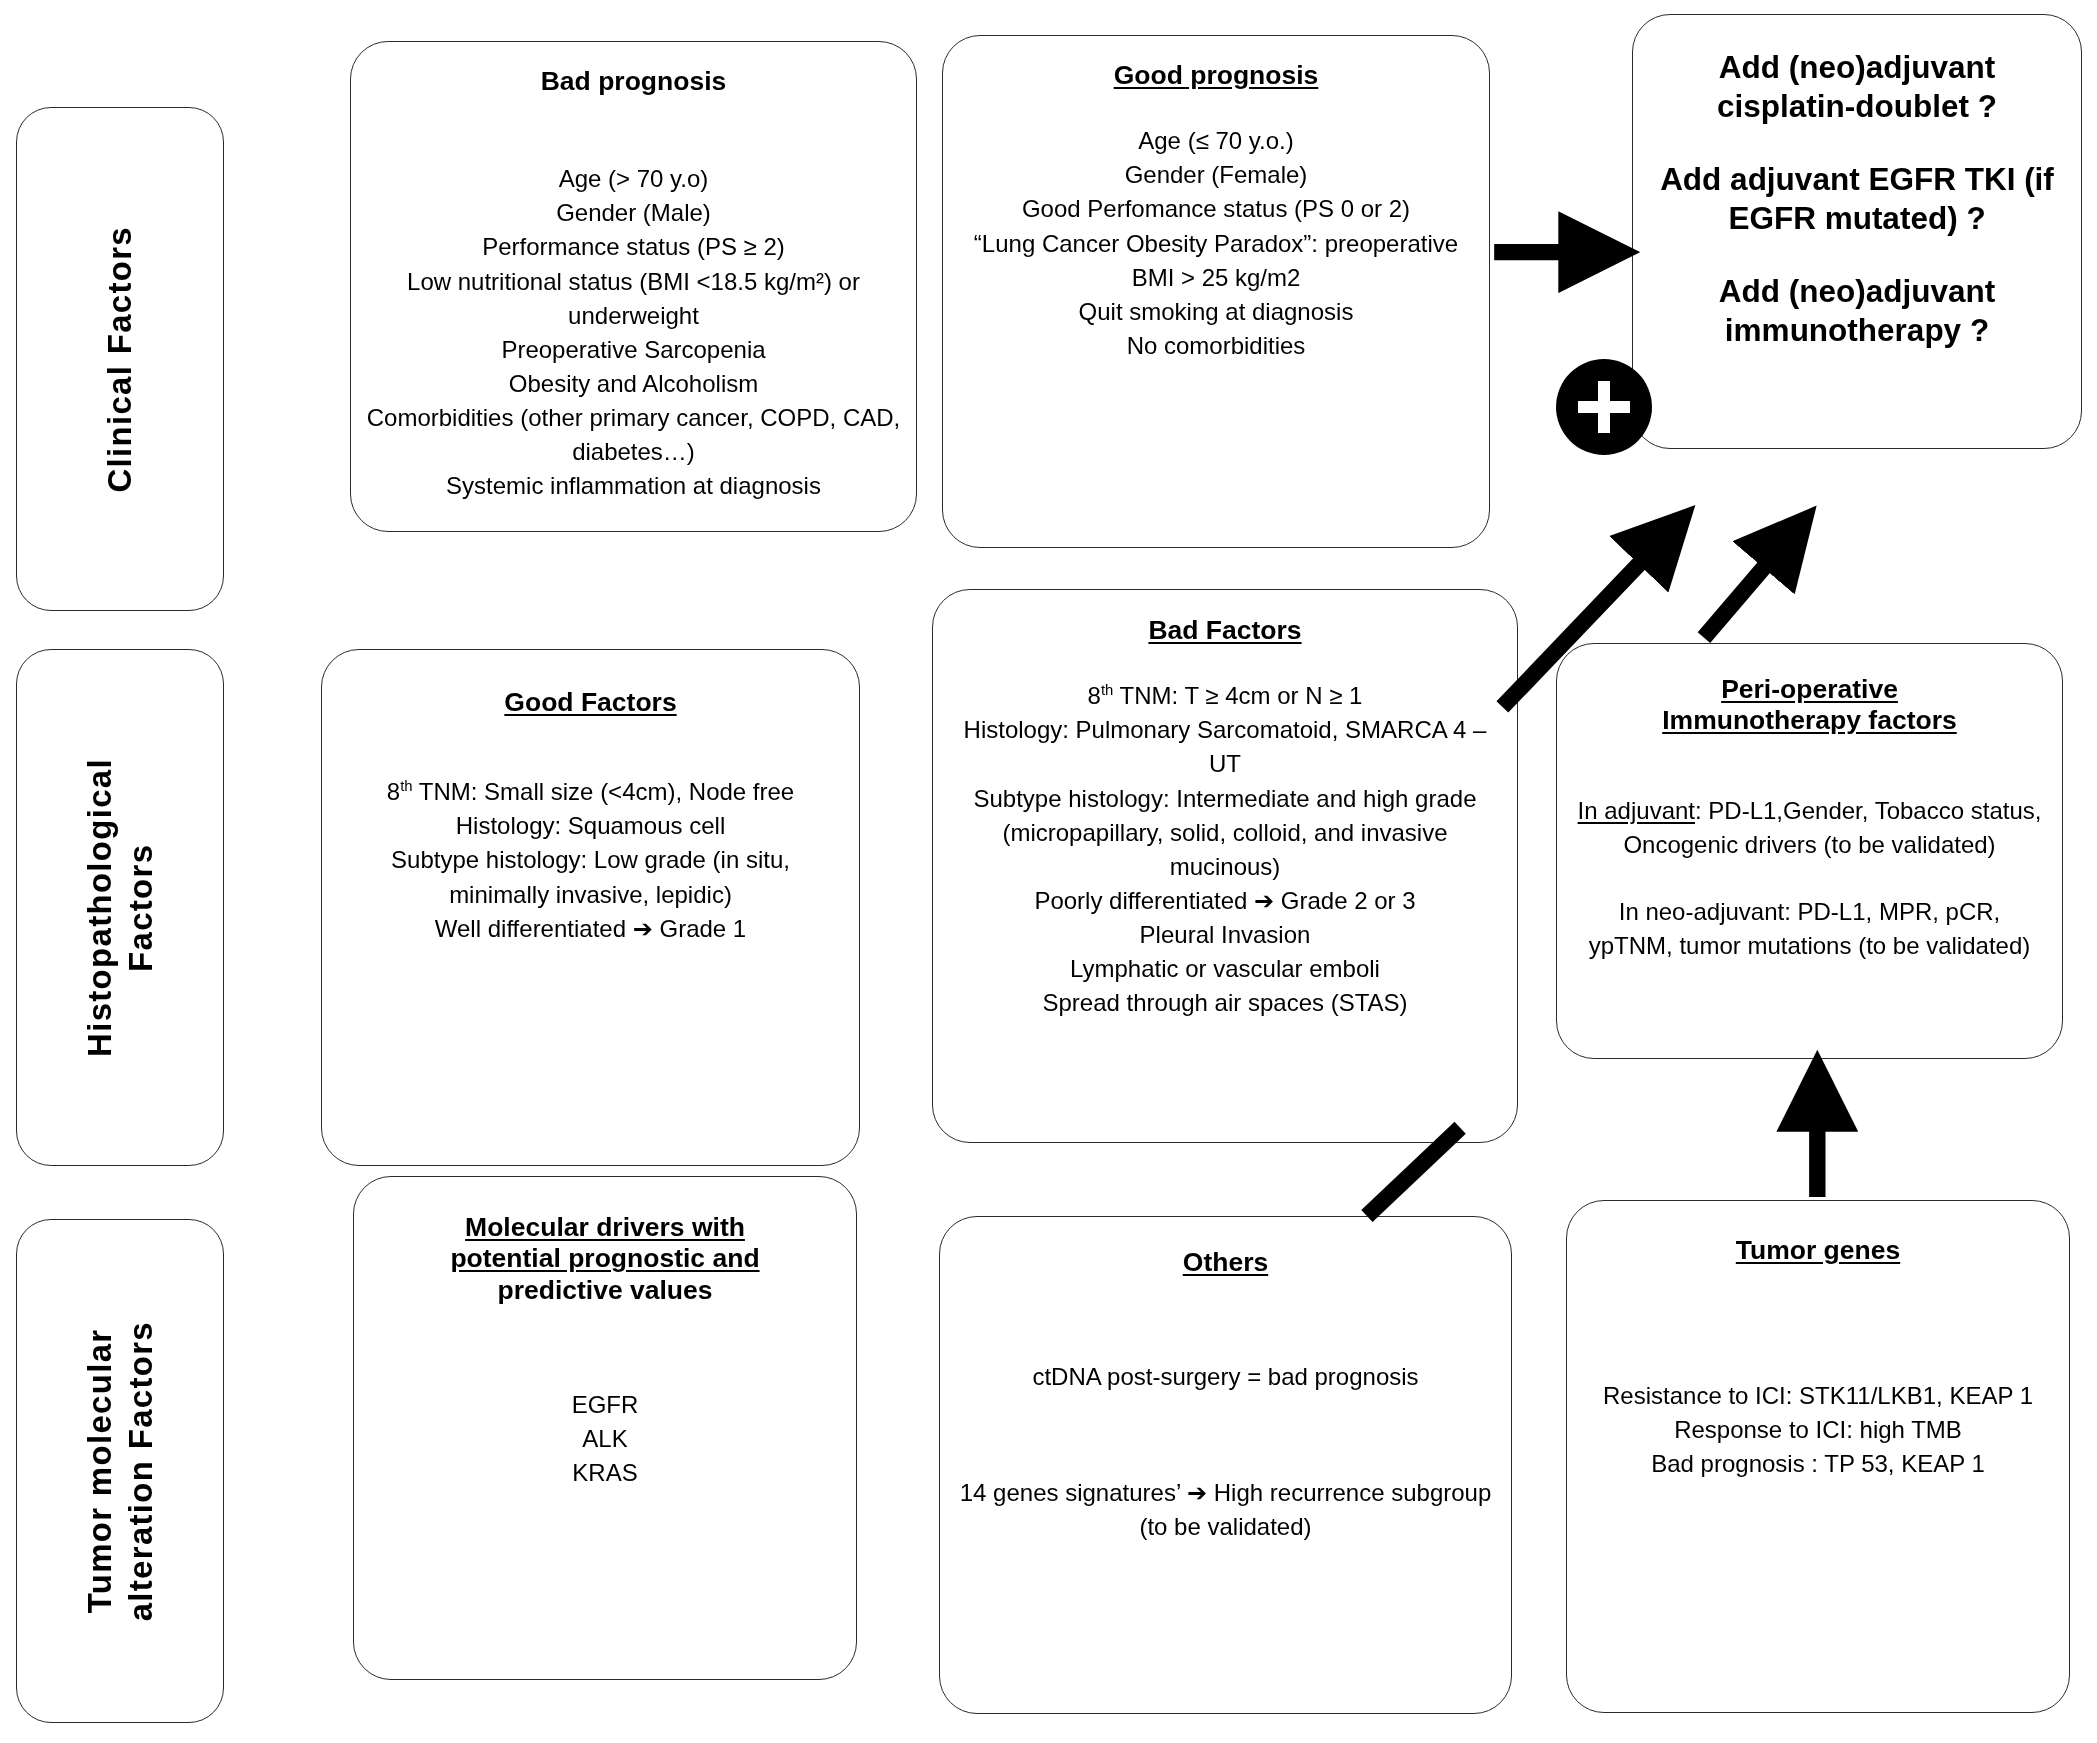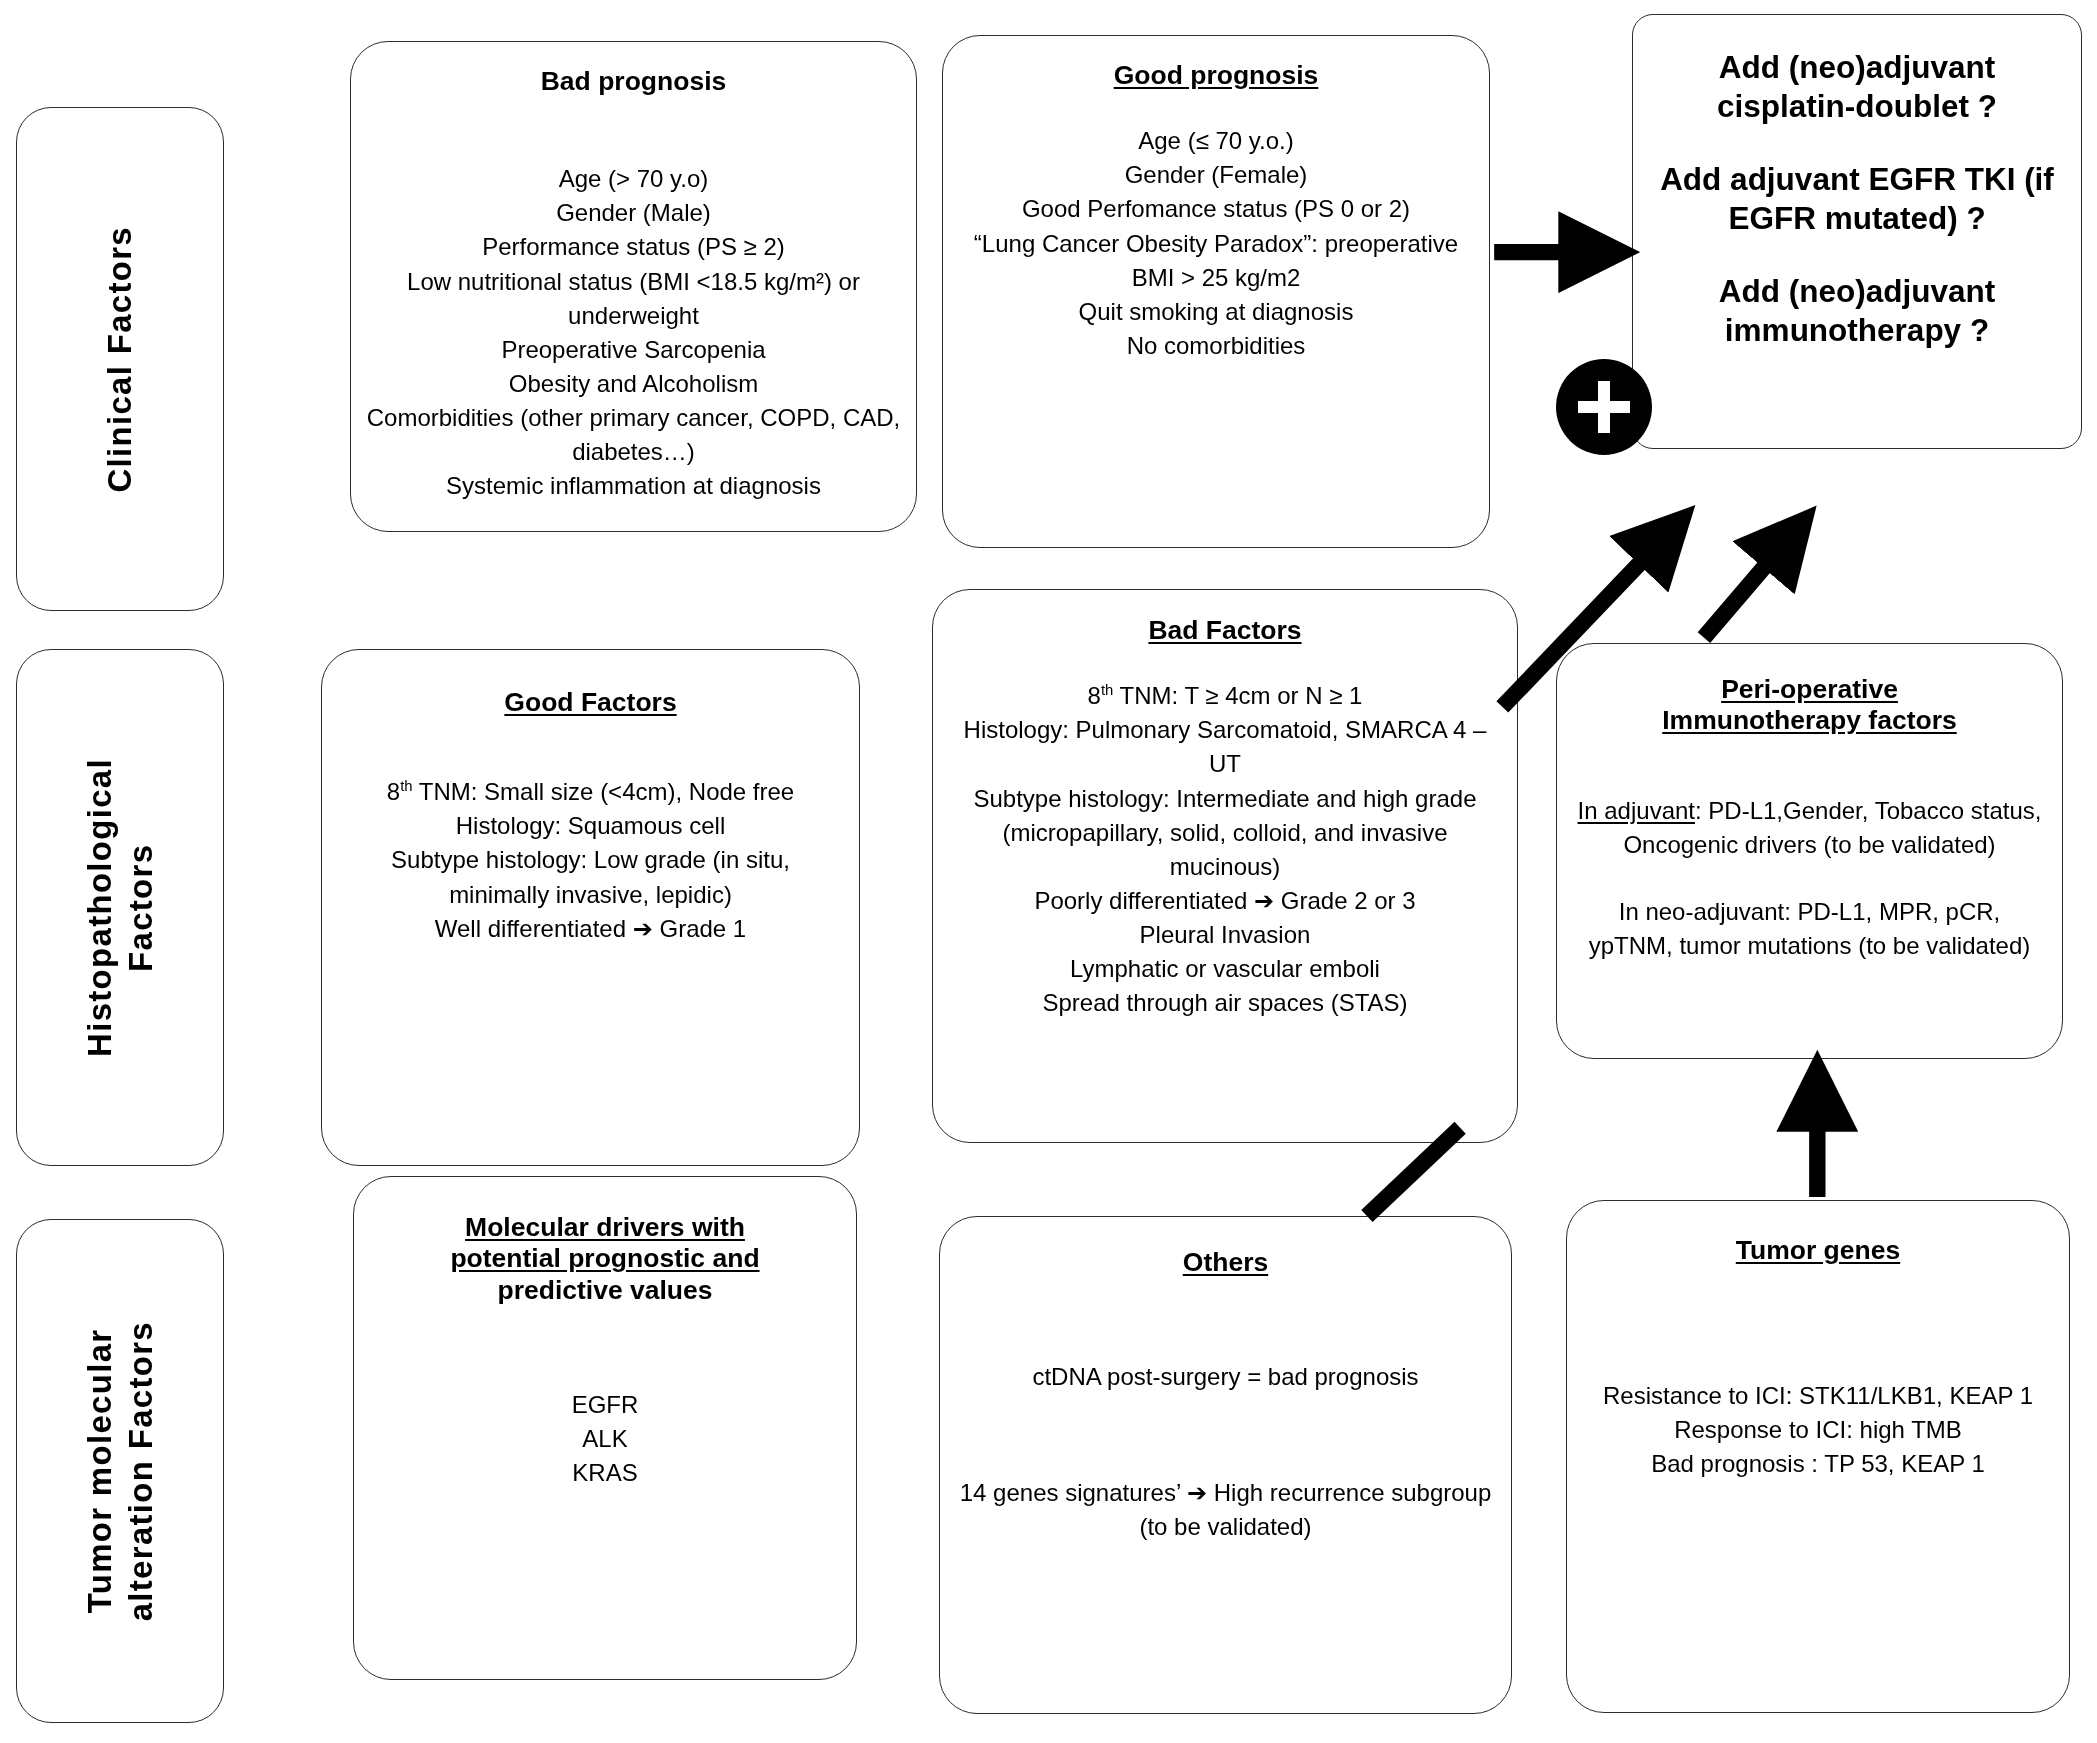--- a/index.html
+++ b/index.html
@@ -149,21 +149,21 @@
     <div class="b-body">
       <span class="ln">Age (≤ 70 y.o.)</span>
       <span class="ln">Gender (Female)</span>
       <span class="ln">Good Perfomance status (PS 0 or 2)</span>
       <span class="ln">“Lung Cancer Obesity Paradox”: preoperative BMI &gt; 25 kg/m2</span>
       <span class="ln">Quit smoking at diagnosis</span>
       <span class="ln">No comorbidities</span>
     </div>
   </div>
 
-  <div class="box" style="left:1632px; top:14px; width:450px; height:435px; padding:33px 21.4px 0 21.4px; justify-content:flex-start;border-radius:21px;">
+  <div class="box" style="left:1632px; top:14px; width:450px; height:435px; padding:33px 21.4px 0 21.4px; justify-content:flex-start;">
     <div class="big-q">Add (neo)adjuvant cisplatin-doublet ?</div>
     <div class="spacer-md"></div>
     <div class="big-q">Add adjuvant EGFR TKI (if EGFR mutated) ?</div>
     <div class="spacer-md"></div>
     <div class="big-q">Add (neo)adjuvant immunotherapy ?</div>
   </div>
 
   <div class="box" style="left:321px; top:649px; width:539px; height:517px; padding:37px 19px 0 19px;">
     <div class="b-title underline">Good Factors</div>
     <div class="spacer-lg"></div>

